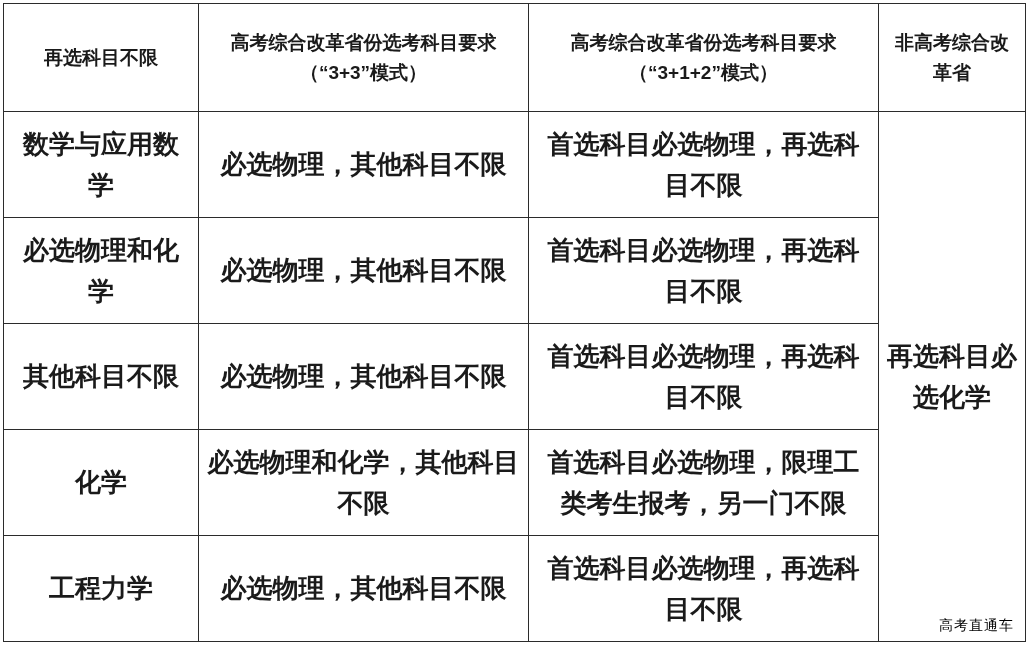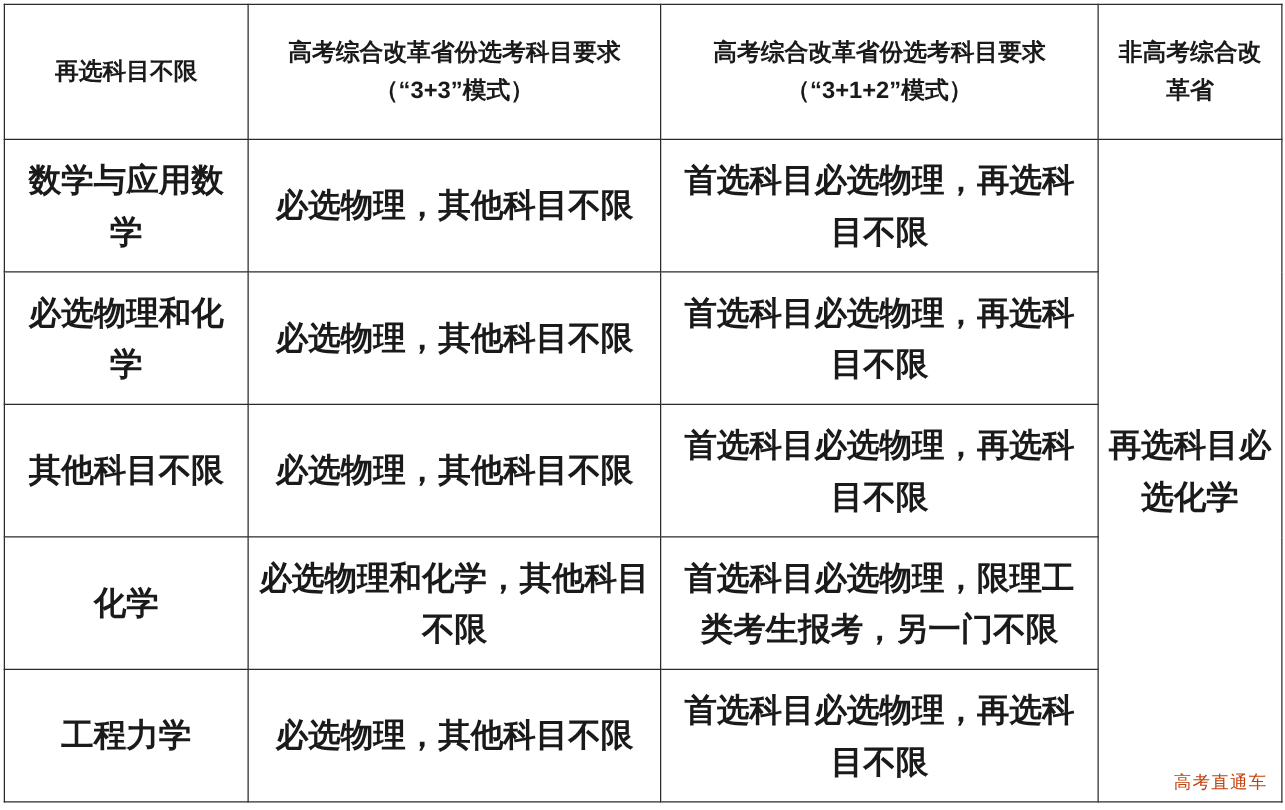--- a/index.html
+++ b/index.html
@@ -56,21 +56,21 @@
   }
   td.cell-nonreform {
     font-size: 19px;
     line-height: 1.9;
   }
   .watermark {
     position: absolute;
     right: 14px;
     bottom: 16px;
     font-size: 14px;
-    color: #c2410c;
+    color: #000000;
     letter-spacing: 1px;
     white-space: nowrap;
   }
 </style>
 </head>
 <body>
 
 <div class="page">
 
   <table class="major-table">

